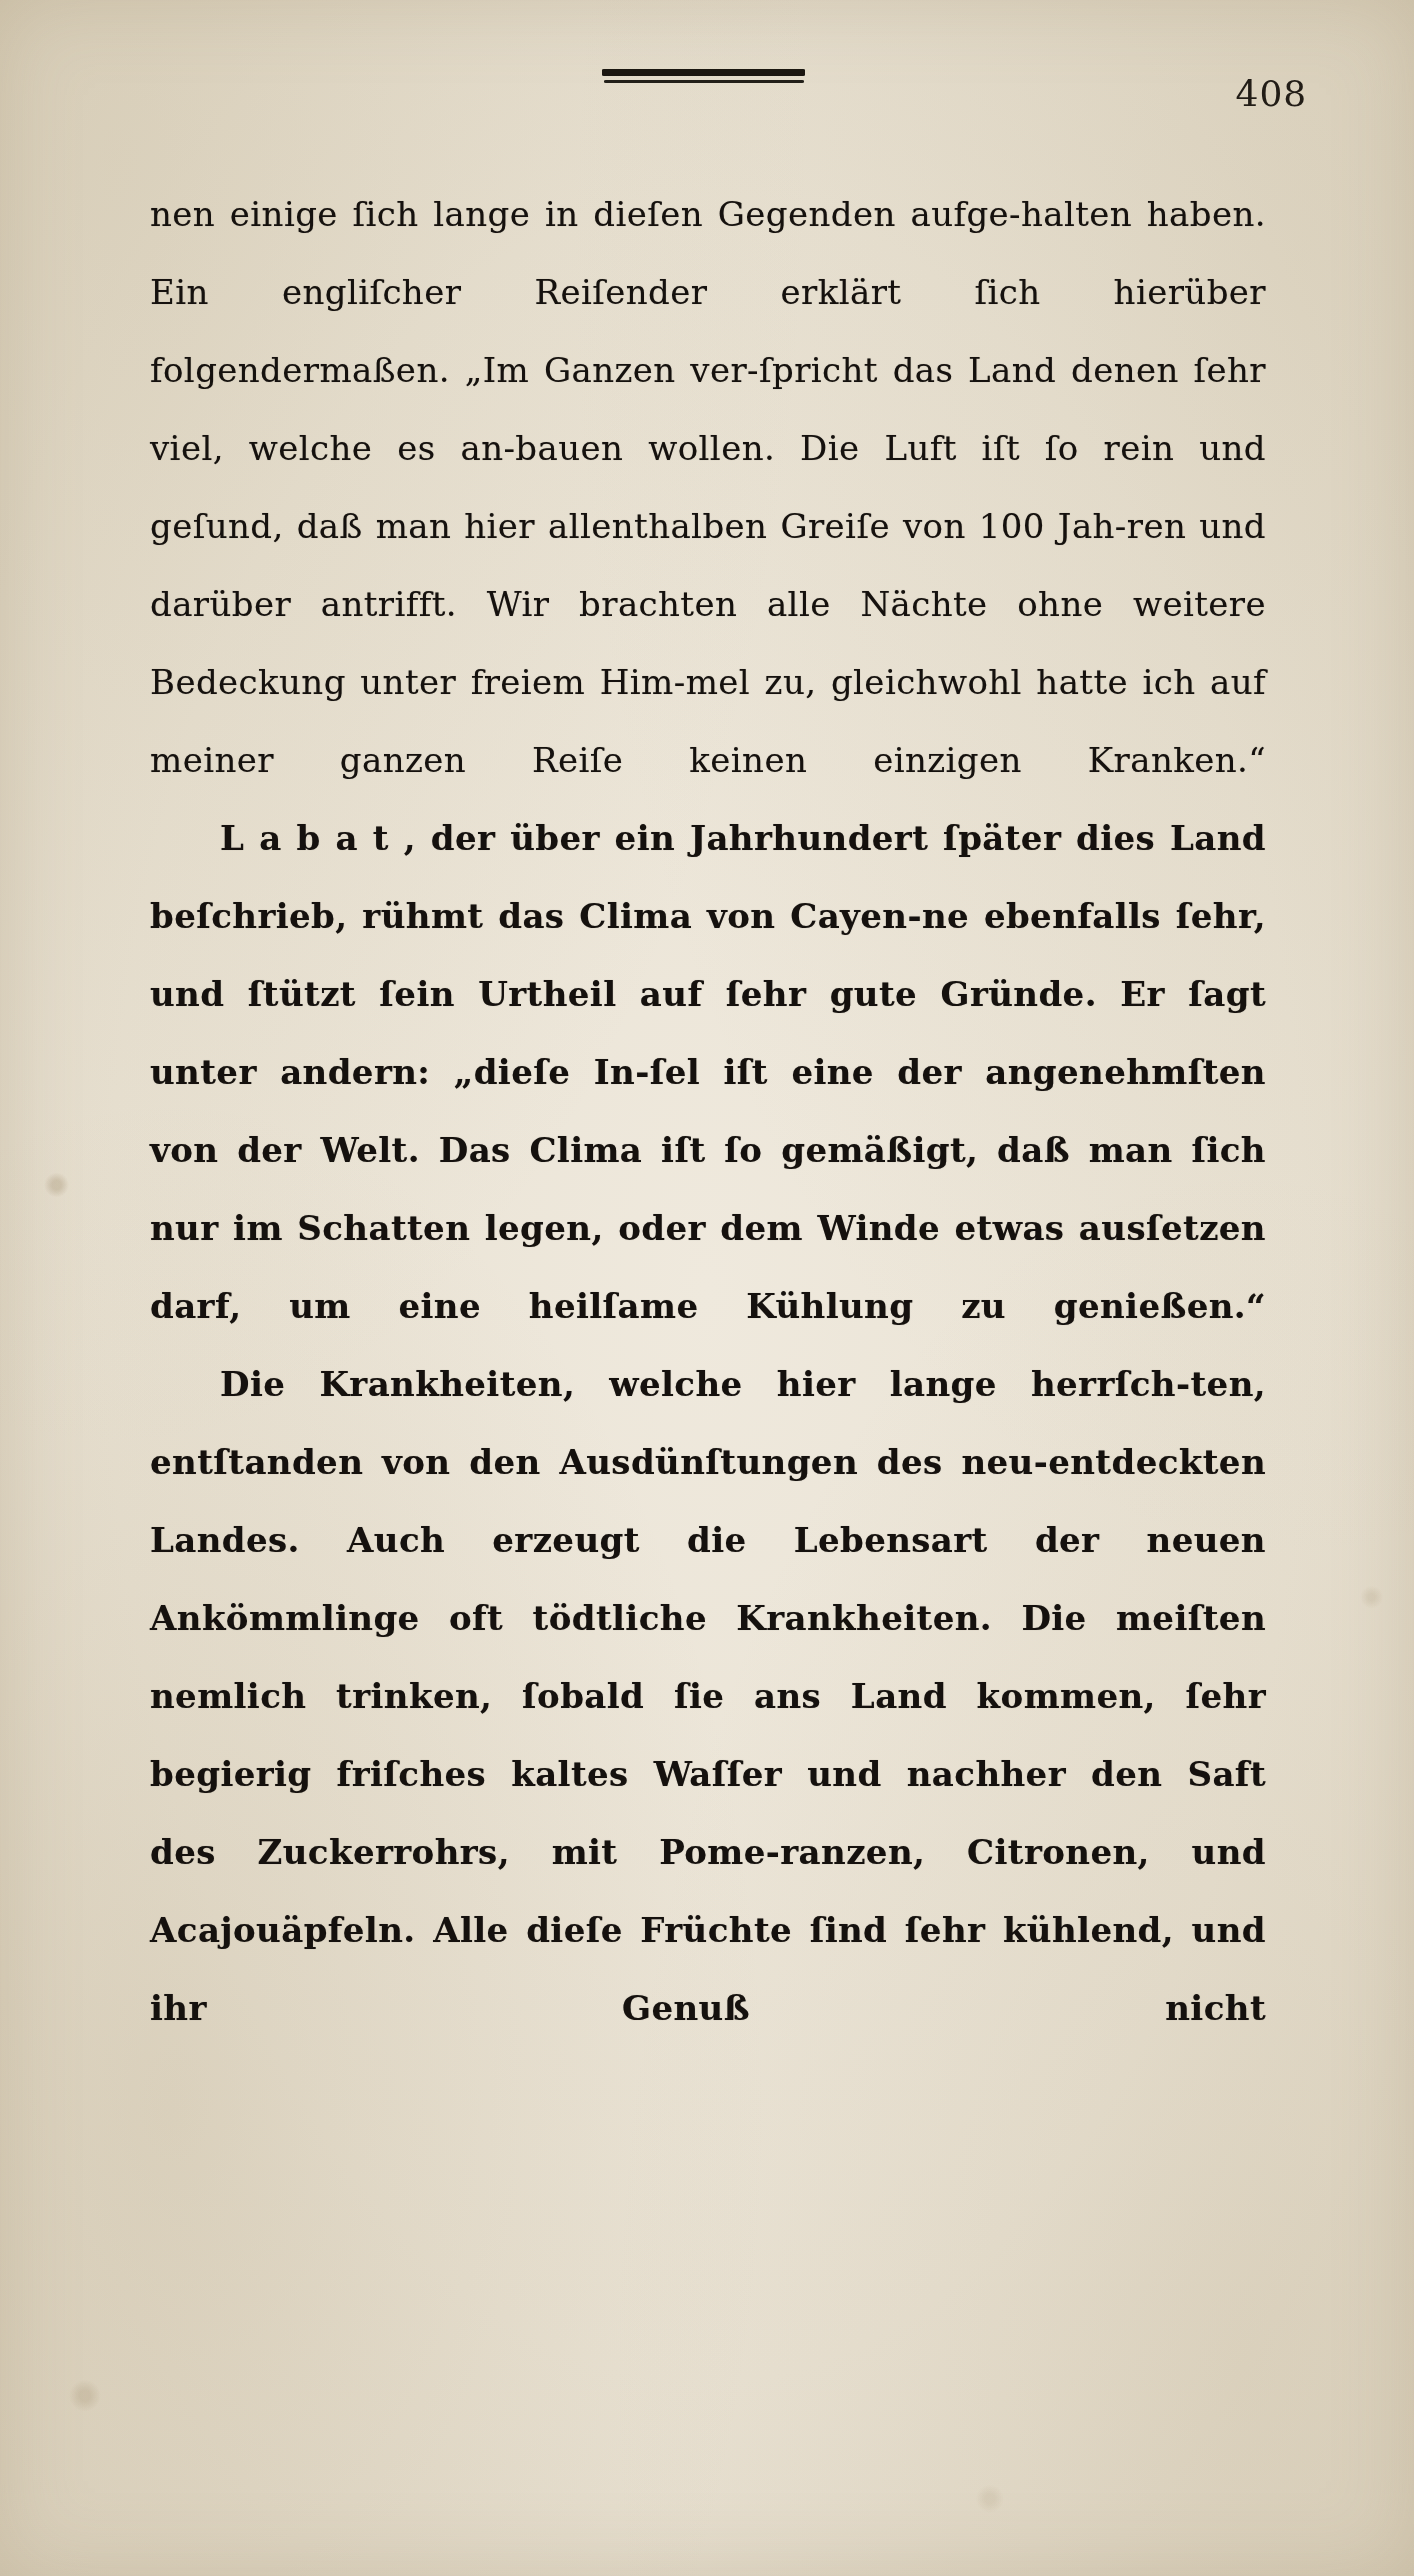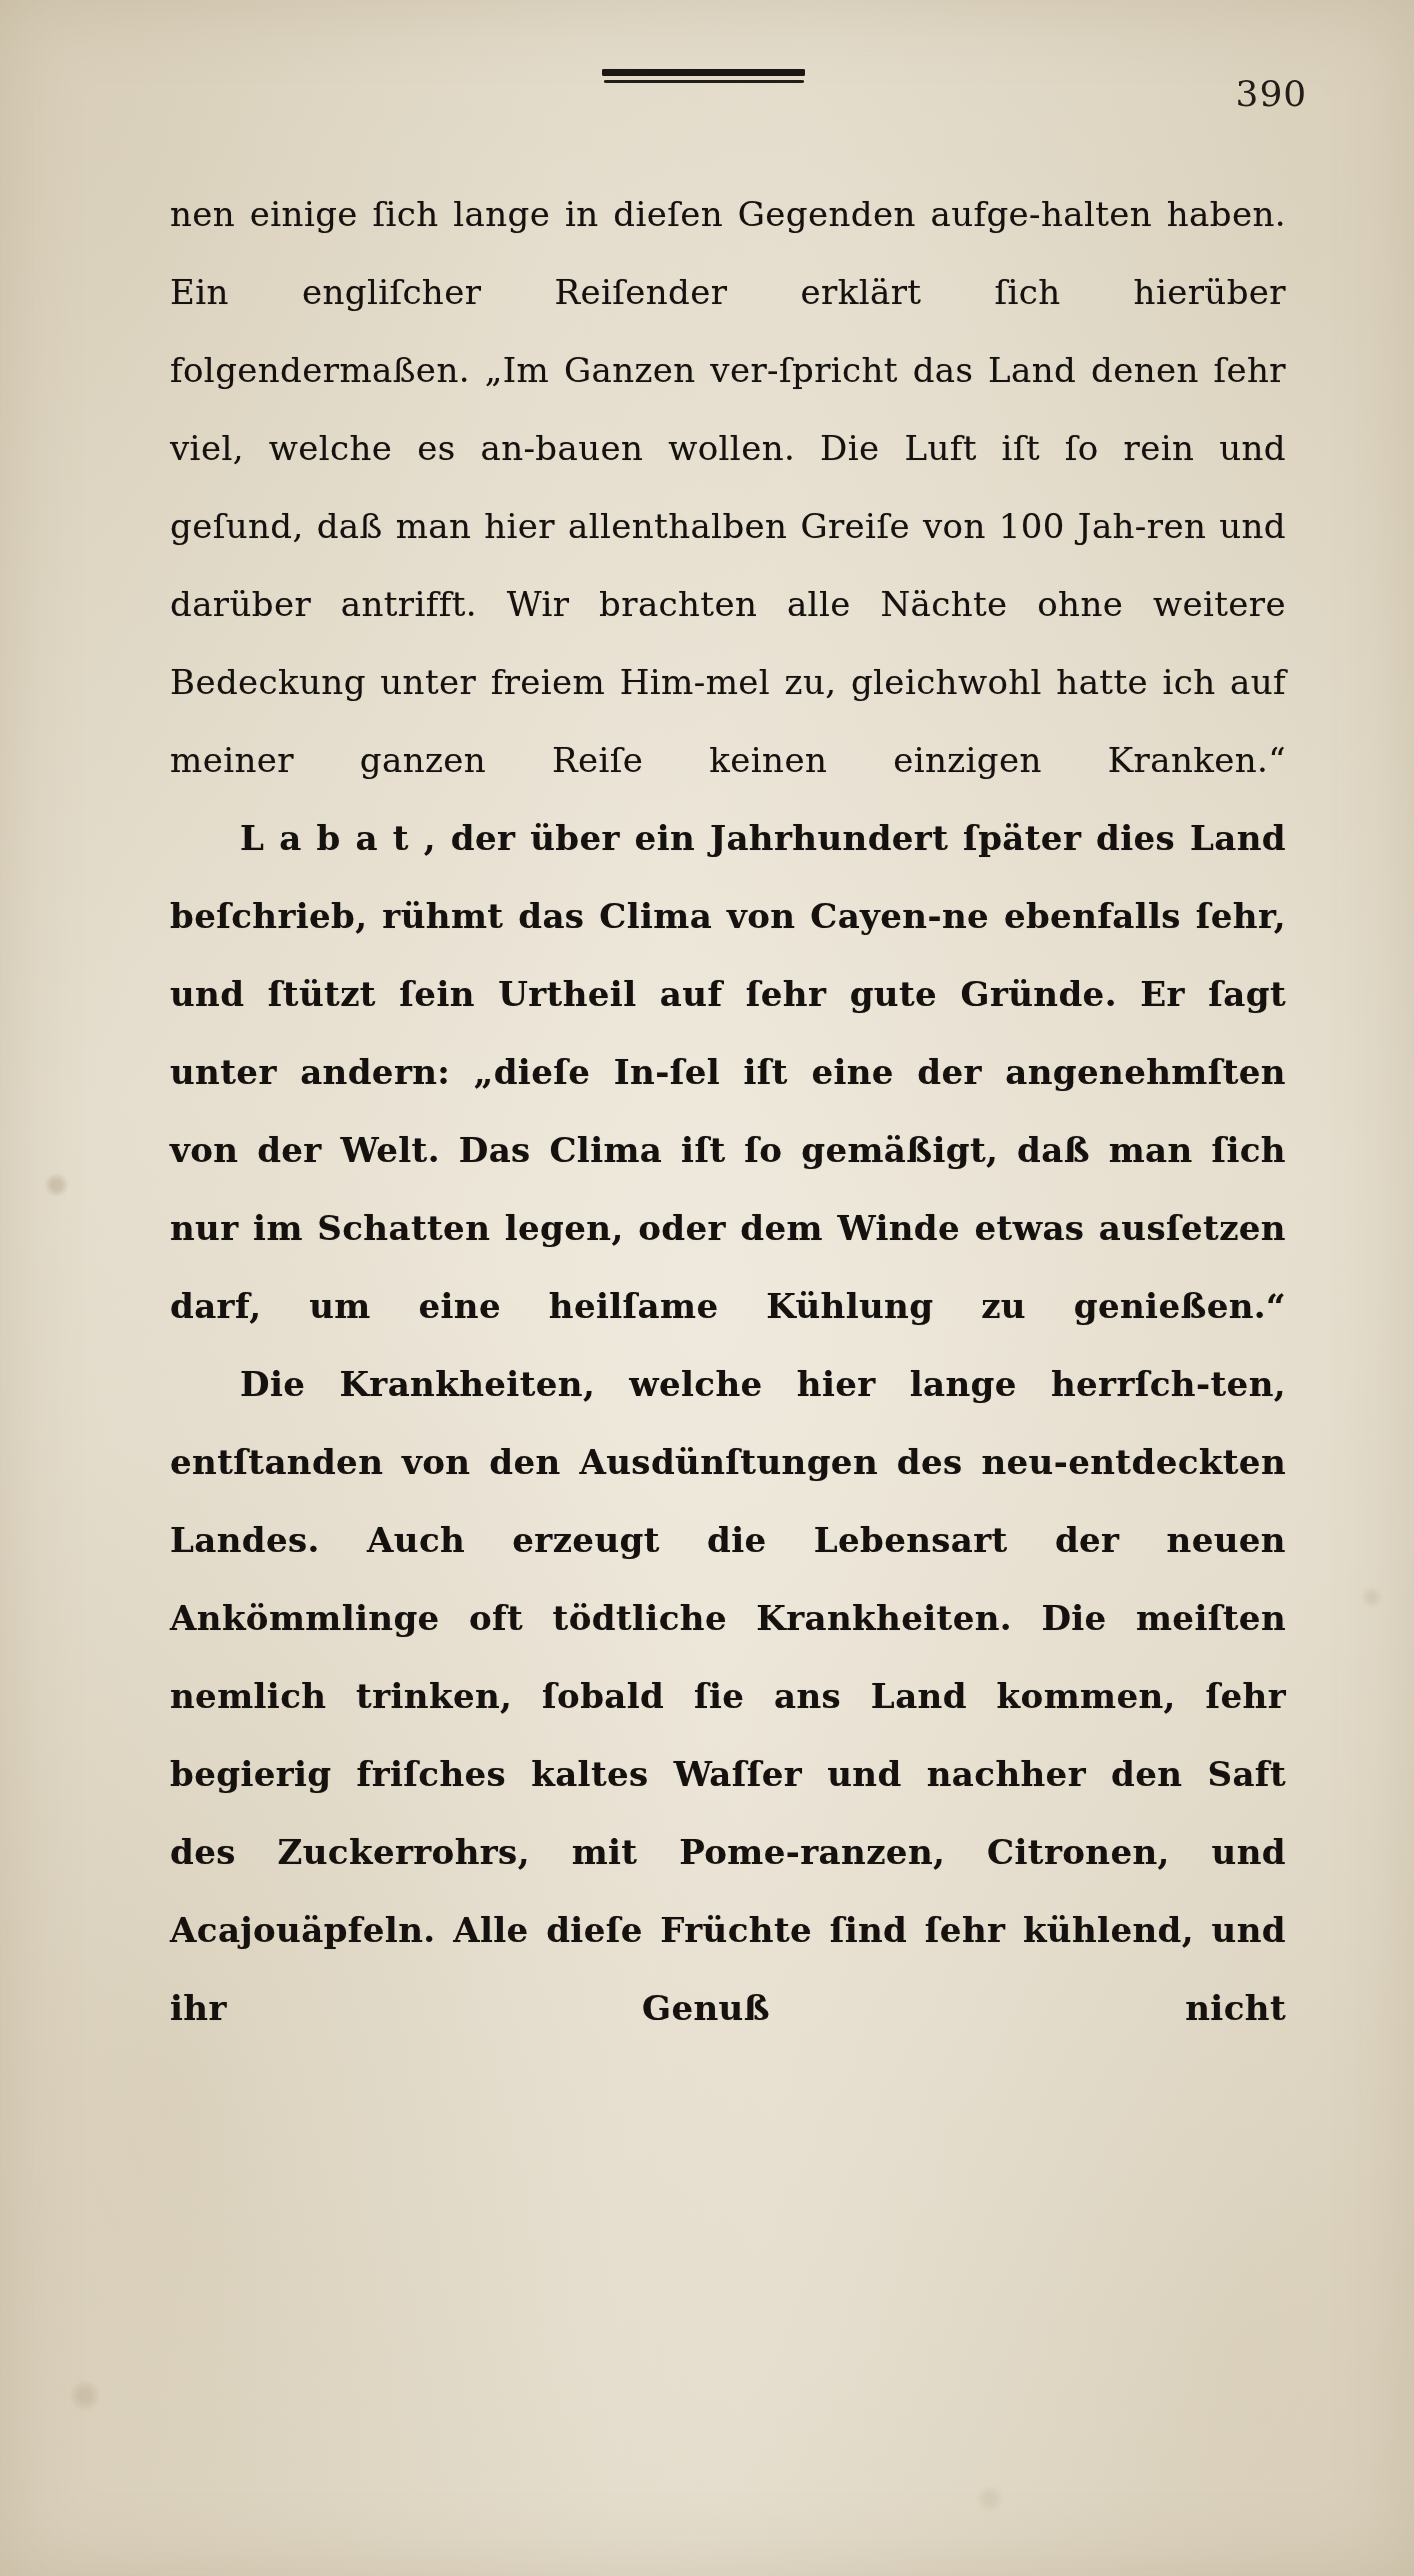--- a/index.html
+++ b/index.html
@@ -107,34 +107,33 @@
   p.para.last {
     text-align-last: justify;
   }
   p.indent {
     text-indent: 70px;
     font-weight: bold;
   }
   
   .textblock {
     filter: contrast(1.02);
-    margin-left: 20px;
   }
 </style>
 </head>
 <body>
 
 <div class="page">
 
   <div class="header">
     <div class="rule">
       <div class="bar-thick"></div>
       <div class="bar-thin"></div>
     </div>
-    <div class="folio">390</div>
+    <div class="folio">408</div>
   </div>
 
   <div class="textblock">
     <p class="para">nen einige ſich lange in dieſen Gegenden aufge‑halten haben. Ein engliſcher Reiſender erklärt ſich hierüber folgendermaßen. „Im Ganzen ver‑ſpricht das Land denen ſehr viel, welche es an‑bauen wollen. Die Luft iſt ſo rein und geſund, daß man hier allenthalben Greiſe von 100 Jah‑ren und darüber antrifft. Wir brachten alle Nächte ohne weitere Bedeckung unter freiem Him‑mel zu, gleichwohl hatte ich auf meiner ganzen Reiſe keinen einzigen Kranken.“</p>
     <p class="para indent">L a b a t , der über ein Jahrhundert ſpäter dies Land beſchrieb, rühmt das Clima von Cayen‑ne ebenfalls ſehr, und ſtützt ſein Urtheil auf ſehr gute Gründe. Er ſagt unter andern: „dieſe In‑ſel iſt eine der angenehmſten von der Welt. Das Clima iſt ſo gemäßigt, daß man ſich nur im Schatten legen, oder dem Winde etwas ausſetzen darf, um eine heilſame Kühlung zu genießen.“</p>
     <p class="para indent last">Die Krankheiten, welche hier lange herrſch‑ten, entſtanden von den Ausdünſtungen des neu‑entdeckten Landes. Auch erzeugt die Lebensart der neuen Ankömmlinge oft tödtliche Krankheiten. Die meiſten nemlich trinken, ſobald ſie ans Land kommen, ſehr begierig friſches kaltes Waſſer und nachher den Saft des Zuckerrohrs, mit Pome‑ranzen, Citronen, und Acajouäpfeln. Alle dieſe Früchte ſind ſehr kühlend, und ihr Genuß nicht</p>
   </div>
 
   <div class="edge-shade"></div>
 </div>

